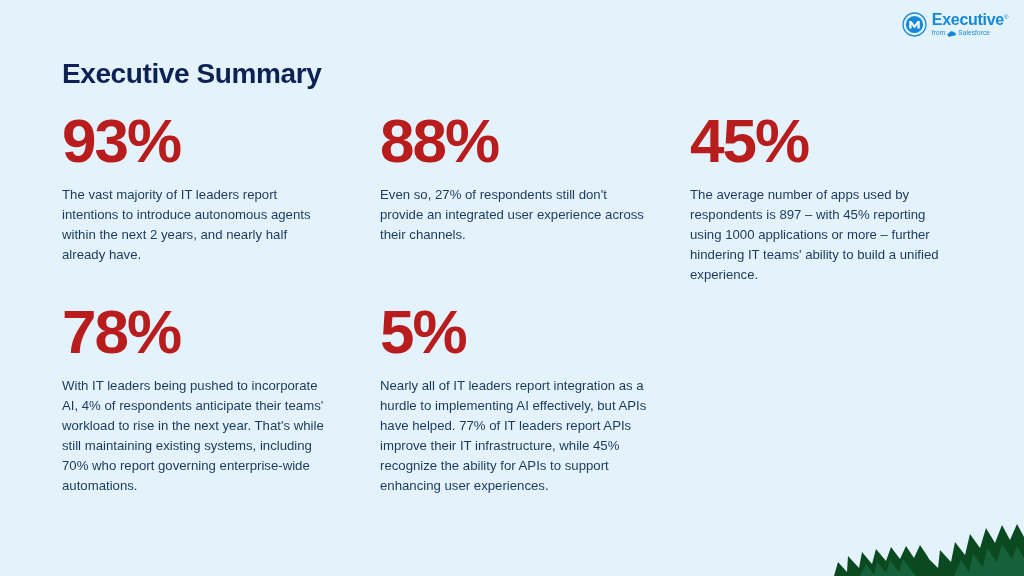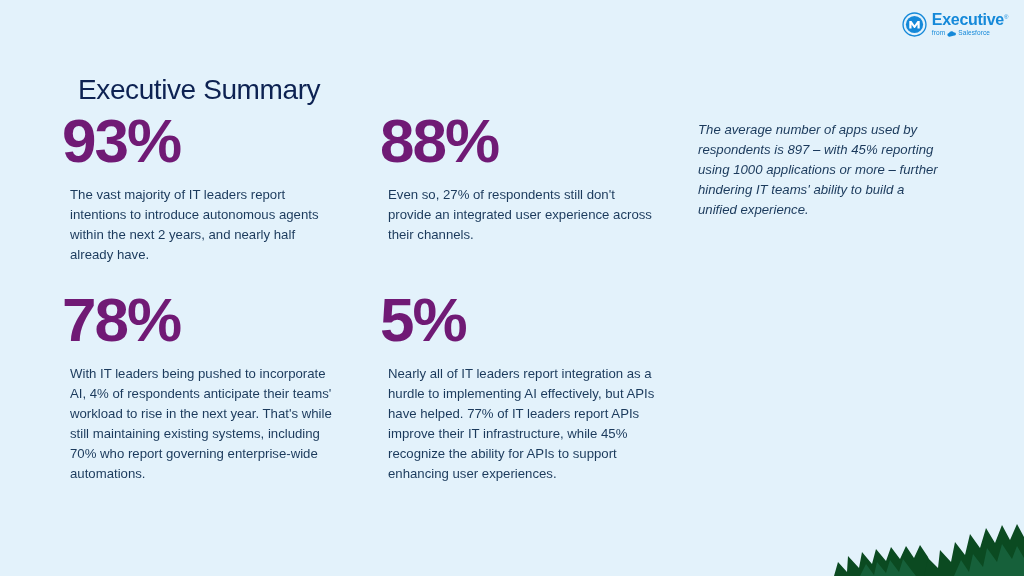--- a/index.html
+++ b/index.html
@@ -68,56 +68,56 @@
     height: 6px;
     flex: none;
   }
 
   
   .page-title {
     position: absolute;
     left: 62px;
     top: 58px;
     font-size: 28px;
-    font-weight: normal;
+    font-weight: bold;
     color: #0d2252;
     letter-spacing: -0.4px;
-    margin: 16px;
+    margin: 0;
   }
 
   
   .stats {
     position: absolute;
     left: 62px;
     top: 112px;
     width: 900px;
     display: grid;
     grid-template-columns: 318px 310px 270px;
     grid-template-rows: auto auto;
     row-gap: 18px;
   }
   .stat {
     padding-right: 8px;
   }
   .stat-number {
     font-size: 62px;
     font-weight: bold;
-    color: #701a75;
+    color: #b91c1c;
     line-height: 0.95;
     letter-spacing: -2px;
     margin: 0 0 14px 0;
   }
   .stat-body {
     font-size: 13.2px;
     line-height: 1.52;
     color: #1b3a5c;
-    margin: 8px;
+    margin: 0;
     max-width: 262px;
   }
-  .stat-col3 .stat-body { max-width: 252px; font-style: italic; }
+  .stat-col3 .stat-body { max-width: 252px; }
   .stat-col2 .stat-body { max-width: 272px; }
 
   .stat-empty { visibility: hidden; }
 
   
   .foliage {
     position: absolute;
     right: 0;
     bottom: 0;
     width: 210px;
@@ -156,20 +156,21 @@
       <div class="stat-number">93%</div>
       <p class="stat-body">The vast majority of IT leaders report intentions to introduce autonomous agents within the next 2 years, and nearly half already have.</p>
     </div>
 
     <div class="stat stat-col2">
       <div class="stat-number">88%</div>
       <p class="stat-body">Even so, 27% of respondents still don't provide an integrated user experience across their channels.</p>
     </div>
 
     <div class="stat stat-col3">
+      <div class="stat-number">45%</div>
       <p class="stat-body">The average number of apps used by respondents is 897 – with 45% reporting using 1000 applications or more – further hindering IT teams' ability to build a unified experience.</p>
     </div>
 
     <div class="stat stat-col1">
       <div class="stat-number">78%</div>
       <p class="stat-body">With IT leaders being pushed to incorporate AI, 4% of respondents anticipate their teams' workload to rise in the next year. That's while still maintaining existing systems, including 70% who report governing enterprise-wide automations.</p>
     </div>
 
     <div class="stat stat-col2">
       <div class="stat-number">5%</div>

